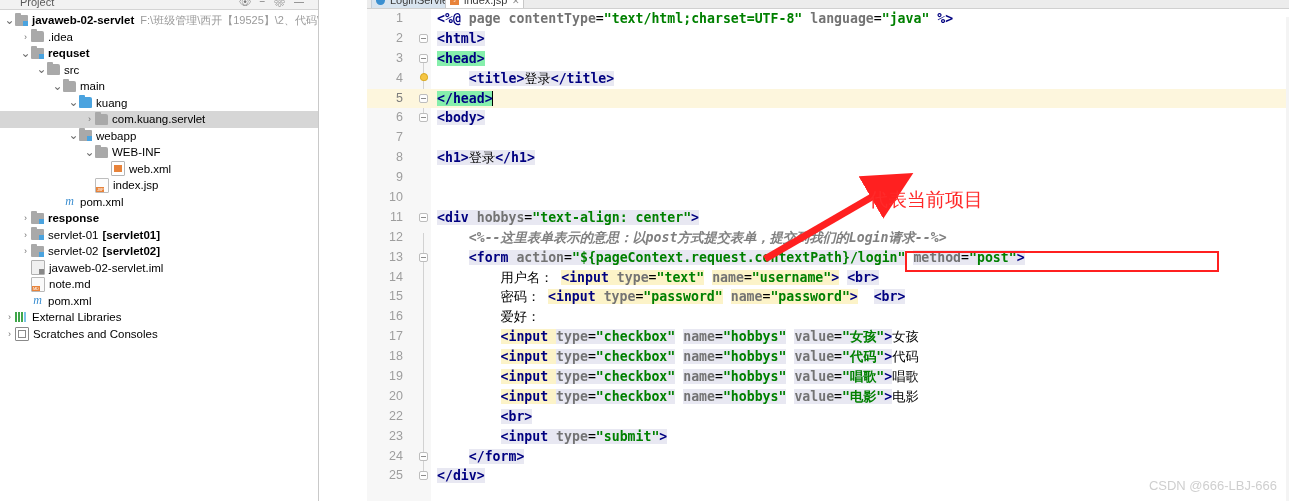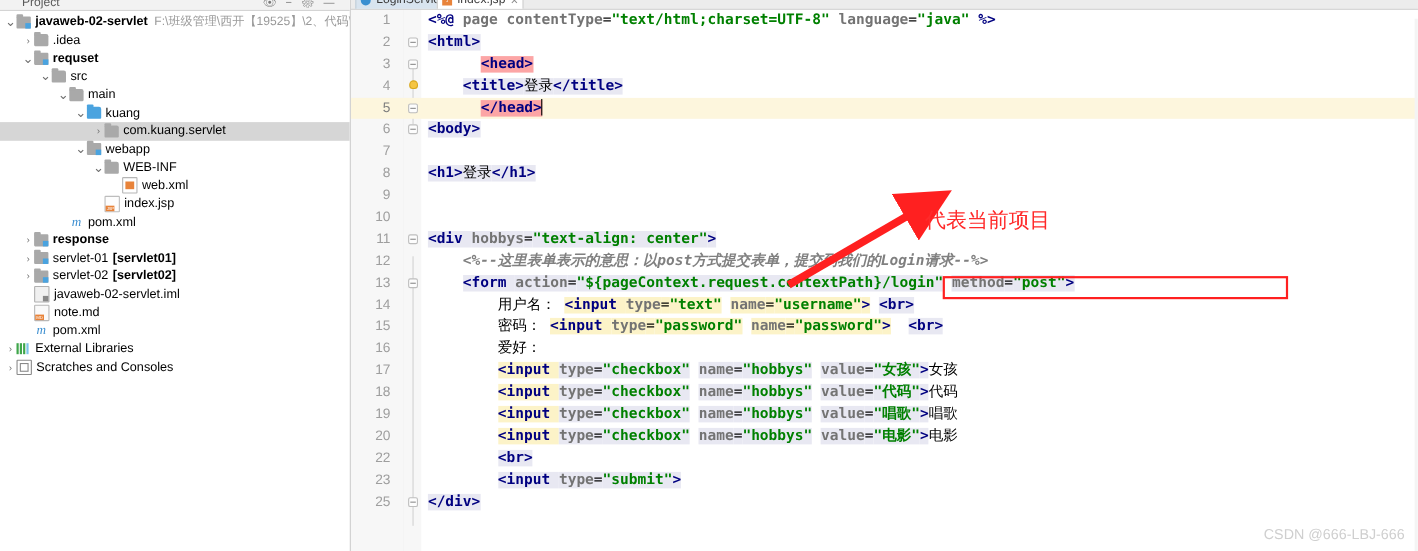--- a/index.html
+++ b/index.html
@@ -9,20 +9,21 @@
   body {
     width: 1289px; height: 501px;
     font-family: "Liberation Sans", sans-serif;
     overflow: hidden;
     position: relative;
   }
   .app {
     display: flex;
     width: 1289px; height: 501px;
     position: relative;
+    gap: 48px;
   }
 
   
   .sidebar {
     width: 318px;
     height: 501px;
     background: #ffffff;
     border-right: 1px solid #c9c9c9;
     position: relative;
     overflow: hidden;
@@ -321,21 +322,21 @@
   
   .tg  { color: #000080; font-weight: bold; }      
   .at  { color: #737373; font-weight: bold; }      
   .st  { color: #008000; font-weight: bold; }      
   .pn  { color: #000000; }                          
   .cm  { color: #808080; font-style: italic; font-weight: bold; } 
   .jsp { color: #000080; font-weight: bold; }
   .txt { color: #000000; }
   .hl  { background: #e8e8f2; }                     
   .hly { background: #fcf3c8; }                     
-  .sel { background: #fca5a5; margin-left: 48px; }                     
+  .sel { background: #86efac; }                     
   .caret {
     display: inline-block;
     width: 1px; height: 15px;
     background: #000;
     vertical-align: -3px;
     margin-left: -1px;
   }
 
   
   .annot-text {
@@ -525,32 +526,33 @@
           <div class="line"><span class="ln">13</span><span class="fold"></span><span class="code">    <span class="hl tg">&lt;form </span><span class="hl at">action</span><span class="hl pn">=</span><span class="hl st">"${pageContext.request.contextPath}/login"</span> <span class="hl at">method</span><span class="hl pn">=</span><span class="hl st">"post"</span><span class="hl tg">&gt;</span></span></div>
           <div class="line"><span class="ln">14</span><span class="code">        <span class="txt">用户名：</span> <span class="hly tg">&lt;input </span><span class="hly at">type</span><span class="hly pn">=</span><span class="hly st">"text"</span> <span class="hly at">name</span><span class="hly pn">=</span><span class="hly st">"username"</span><span class="hly tg">&gt;</span> <span class="hl tg">&lt;br&gt;</span></span></div>
           <div class="line"><span class="ln">15</span><span class="code">        <span class="txt">密码：</span> <span class="hly tg">&lt;input </span><span class="hly at">type</span><span class="hly pn">=</span><span class="hly st">"password"</span> <span class="hly at">name</span><span class="hly pn">=</span><span class="hly st">"password"</span><span class="hly tg">&gt;</span>  <span class="hl tg">&lt;br&gt;</span></span></div>
           <div class="line"><span class="ln">16</span><span class="code">        <span class="txt">爱好：</span></span></div>
           <div class="line"><span class="ln">17</span><span class="code">        <span class="hly tg">&lt;input </span><span class="hl at">type</span><span class="hl pn">=</span><span class="hl st">"checkbox"</span> <span class="hl at">name</span><span class="hl pn">=</span><span class="hl st">"hobbys"</span> <span class="hl at">value</span><span class="hl pn">=</span><span class="hl st">"女孩"</span><span class="hl tg">&gt;</span><span class="txt">女孩</span></span></div>
           <div class="line"><span class="ln">18</span><span class="code">        <span class="hly tg">&lt;input </span><span class="hl at">type</span><span class="hl pn">=</span><span class="hl st">"checkbox"</span> <span class="hl at">name</span><span class="hl pn">=</span><span class="hl st">"hobbys"</span> <span class="hl at">value</span><span class="hl pn">=</span><span class="hl st">"代码"</span><span class="hl tg">&gt;</span><span class="txt">代码</span></span></div>
           <div class="line"><span class="ln">19</span><span class="code">        <span class="hly tg">&lt;input </span><span class="hl at">type</span><span class="hl pn">=</span><span class="hl st">"checkbox"</span> <span class="hl at">name</span><span class="hl pn">=</span><span class="hl st">"hobbys"</span> <span class="hl at">value</span><span class="hl pn">=</span><span class="hl st">"唱歌"</span><span class="hl tg">&gt;</span><span class="txt">唱歌</span></span></div>
           <div class="line"><span class="ln">20</span><span class="code">        <span class="hly tg">&lt;input </span><span class="hl at">type</span><span class="hl pn">=</span><span class="hl st">"checkbox"</span> <span class="hl at">name</span><span class="hl pn">=</span><span class="hl st">"hobbys"</span> <span class="hl at">value</span><span class="hl pn">=</span><span class="hl st">"电影"</span><span class="hl tg">&gt;</span><span class="txt">电影</span></span></div>
           <div class="line"><span class="ln">22</span><span class="code">        <span class="hl tg">&lt;br&gt;</span></span></div>
           <div class="line"><span class="ln">23</span><span class="code">        <span class="hl tg">&lt;input </span><span class="hl at">type</span><span class="hl pn">=</span><span class="hl st">"submit"</span><span class="hl tg">&gt;</span></span></div>
+          <div class="line"><span class="ln">24</span><span class="fold"></span><span class="code">    <span class="hl tg">&lt;/form&gt;</span></span></div>
           <div class="line"><span class="ln">25</span><span class="fold"></span><span class="code"><span class="hl tg">&lt;/div&gt;</span></span></div>
         </div>
 
       <div class="annot-box"></div>
       <svg class="annot-arrow" width="971" height="493">
         <defs>
           <marker id="ah" markerWidth="7" markerHeight="7" refX="1" refY="3.5" orient="auto">
             <polygon points="0 0, 7 3.5, 0 7" fill="#ff2020"></polygon>
           </marker>
         </defs>
         <line x1="398" y1="250" x2="510" y2="185" stroke="#ff2020" stroke-width="7" marker-end="url(#ah)"></line>
       </svg>
-      <div class="annot-text" style="left:522px; top:178px;">代表当前项目</div>
+      <div class="annot-text" style="left:502px; top:178px;">代表当前项目</div>
 
       <div class="scroll-right"></div>
     </div>
   </div>
 
   <div class="watermark">CSDN @666-LBJ-666</div>
 </div>
 
 </body></html>

